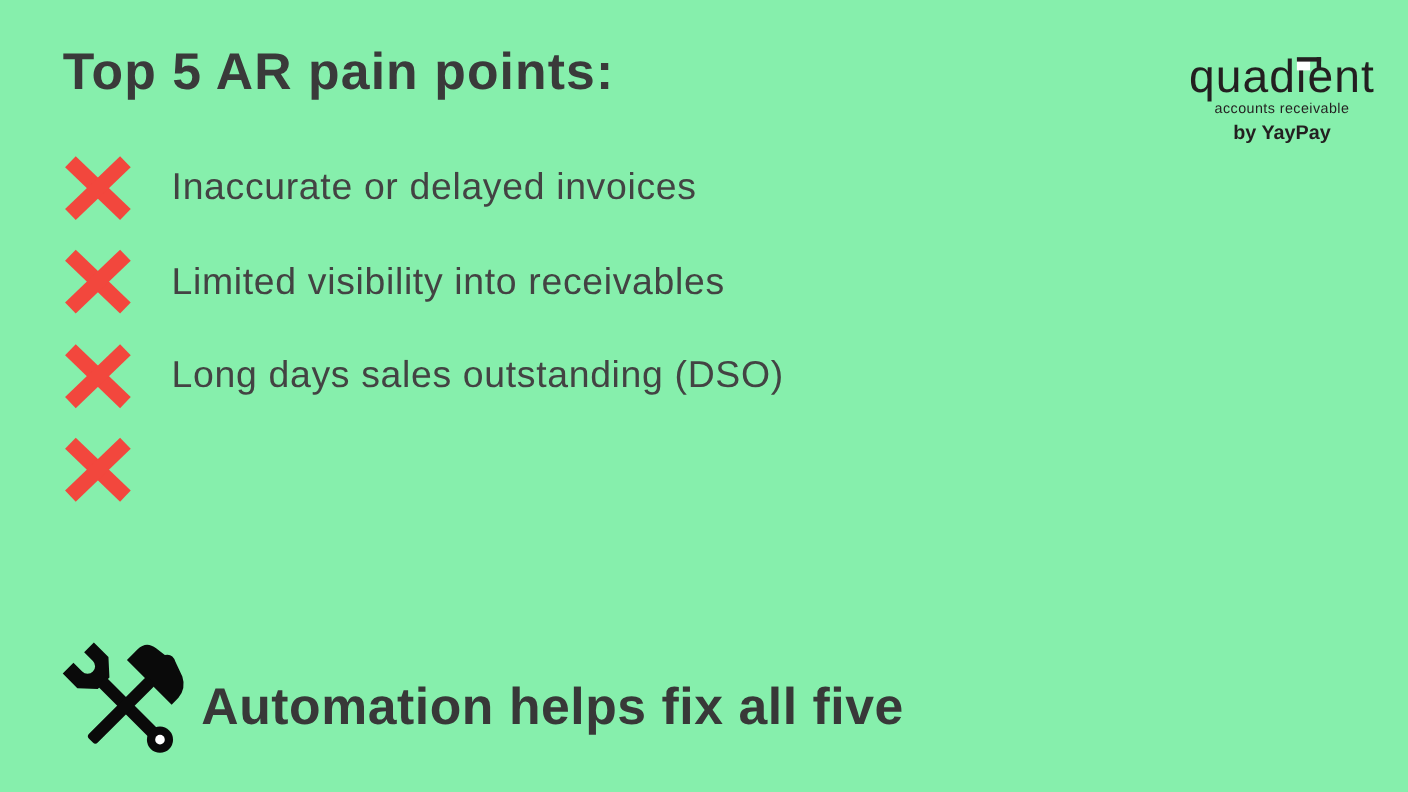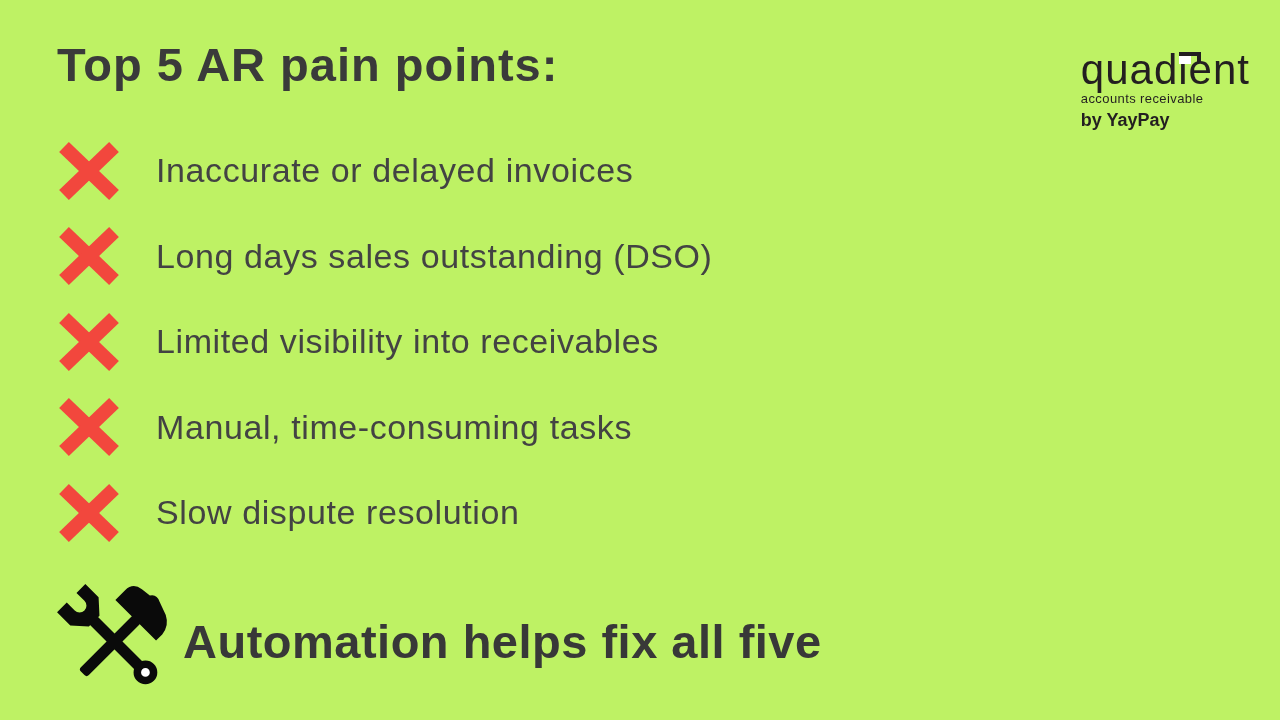--- a/index.html
+++ b/index.html
@@ -6,41 +6,41 @@
   html, body { width: 1280px; height: 720px; }
   body {
     font-family: "Liberation Sans", sans-serif;
     background: #ffffff;
     overflow: hidden;
   }
   .slide {
     position: relative;
     width: 1280px;
     height: 720px;
-    background: #bef264;
+    background: #86efac;
   }
 
   
   .title {
     position: absolute;
     left: 57px;
     top: 36px;
     font-size: 47px;
     line-height: 1.25;
     font-weight: 800;
     letter-spacing: 1px;
     color: #3a3a3a;
   }
 
   
   .logo {
     position: absolute;
     top: 47px;
     right: 30px;
-    text-align: left;
+    text-align: center;
     color: #231f20;
   }
   .logo-brand {
     position: relative;
     display: inline-block;
     font-size: 42px;
     line-height: 1.1;
     font-weight: 400;
     letter-spacing: 1px;
     color: #231f20;
@@ -137,46 +137,38 @@
         <line x1="58" y1="6" x2="8" y2="54" stroke="#F2473D" stroke-width="14"></line>
       </svg>
       <span class="pain-label">Inaccurate or delayed invoices</span>
     </div>
 
     <div class="pain-row">
       <svg class="x-icon" width="66" height="60" viewBox="0 0 66 60">
         <line x1="8" y1="6" x2="58" y2="54" stroke="#F2473D" stroke-width="14"></line>
         <line x1="58" y1="6" x2="8" y2="54" stroke="#F2473D" stroke-width="14"></line>
       </svg>
+      <span class="pain-label">Limited visibility into receivables</span>
+    </div>
+
+    <div class="pain-row">
+      <svg class="x-icon" width="66" height="60" viewBox="0 0 66 60">
+        <line x1="8" y1="6" x2="58" y2="54" stroke="#F2473D" stroke-width="14"></line>
+        <line x1="58" y1="6" x2="8" y2="54" stroke="#F2473D" stroke-width="14"></line>
+      </svg>
       <span class="pain-label">Long days sales outstanding (DSO)</span>
     </div>
 
     <div class="pain-row">
       <svg class="x-icon" width="66" height="60" viewBox="0 0 66 60">
         <line x1="8" y1="6" x2="58" y2="54" stroke="#F2473D" stroke-width="14"></line>
         <line x1="58" y1="6" x2="8" y2="54" stroke="#F2473D" stroke-width="14"></line>
       </svg>
-      <span class="pain-label">Limited visibility into receivables</span>
     </div>
 
-    <div class="pain-row">
-      <svg class="x-icon" width="66" height="60" viewBox="0 0 66 60">
-        <line x1="8" y1="6" x2="58" y2="54" stroke="#F2473D" stroke-width="14"></line>
-        <line x1="58" y1="6" x2="8" y2="54" stroke="#F2473D" stroke-width="14"></line>
-      </svg>
-      <span class="pain-label">Manual, time-consuming tasks</span>
-    </div>
-
-    <div class="pain-row">
-      <svg class="x-icon" width="66" height="60" viewBox="0 0 66 60">
-        <line x1="8" y1="6" x2="58" y2="54" stroke="#F2473D" stroke-width="14"></line>
-        <line x1="58" y1="6" x2="8" y2="54" stroke="#F2473D" stroke-width="14"></line>
-      </svg>
-      <span class="pain-label">Slow dispute resolution</span>
-    </div>
 
   </div>
 
   <div class="footer">
     <svg class="tools-icon" width="137" height="125" viewBox="0 0 100 100">
       <g fill="#0A0A0A">
 
         <g transform="rotate(-45 50 50)">
           <path d="M34,1 L45,1 L45,10 A5.5,5.5 0 0 0 56,10 L56,1 L66,1 L66,16 L56,27 L44,27 L34,16 Z"></path>
           <rect x="45.5" y="25" width="9" height="56" rx="1"></rect>

